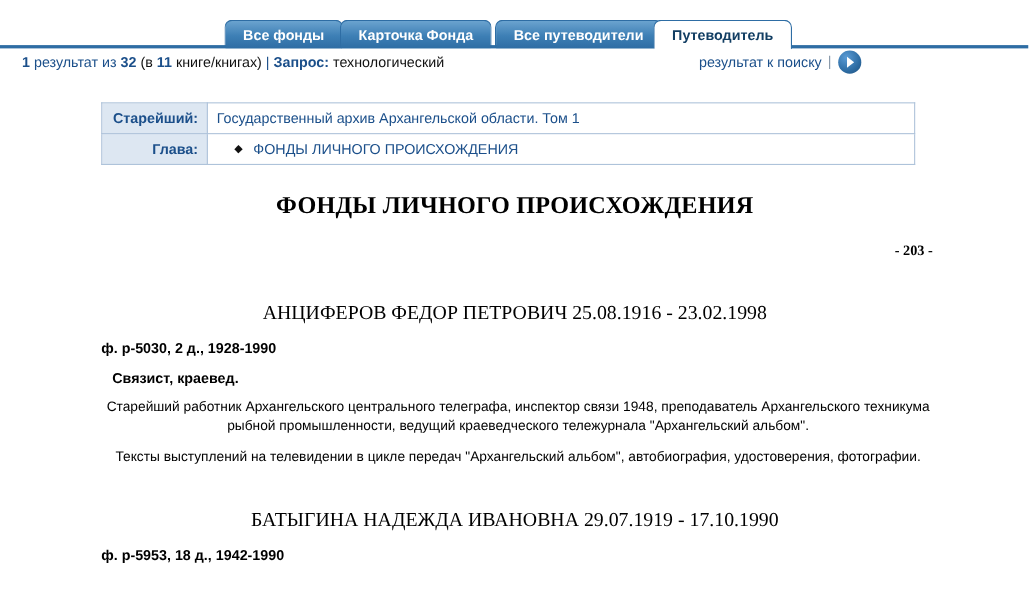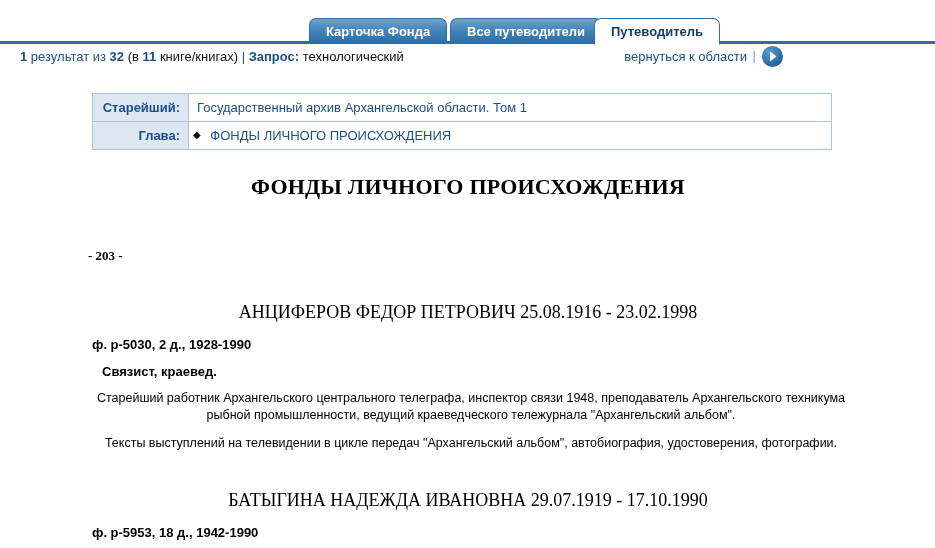--- a/index.html
+++ b/index.html
@@ -121,21 +121,21 @@
     background: #dde7f2;
     color: #1b4f8a;
     font-weight: bold;
     text-align: right;
     white-space: nowrap;
   }
   .infotable td.value {
     color: #1b4f8a;
   }
   .infotable td.value a { color:#1b4f8a; text-decoration:none; cursor:pointer; }
-  .chapter-row .value { padding-left: 4px; }
+  .chapter-row .value { padding-left: 24px; }
   .bullet {
     display: inline-block;
     color: #111;
     font-size: 10px;
     margin-right: 6px;
     vertical-align: 2px;
   }
 
   
   .doc {
@@ -149,22 +149,22 @@
     font-size: 22px;
     font-weight: bold;
     text-align: center;
     letter-spacing: 0.2px;
     margin-top: 6px;
   }
   .page-number {
     font-family: "Liberation Serif", serif;
     font-size: 13px;
     font-weight: bold;
-    text-align: left;
-    margin-top: 48px;
+    text-align: right;
+    margin-top: 20px;
   }
   .entry-title {
     font-family: "Liberation Serif", serif;
     font-size: 18px;
     font-weight: normal;
     text-align: center;
     margin-top: 38px;
   }
   .entry-fund {
     font-size: 13px;
@@ -186,38 +186,39 @@
     text-align: center;
   }
 </style>
 </head>
 <body>
 
 <div id="page">
 
   <div class="tabbar">
     <div class="tabbar-underline"></div>
+    <div class="tab" id="tab0">Все фонды</div>
     <div class="tab" id="tab1">Карточка Фонда</div>
     <div class="tab" id="tab2">Все путеводители</div>
     <div class="tab active" id="tab3">Путеводитель</div>
   </div>
 
   <div class="resultbar">
     <div class="left">
       <span class="blue-b">1</span>
       <span class="blue">результат из</span>
       <span class="blue-b">32</span>
       <span class="plain">(в</span>
       <span class="blue-b">11</span>
       <span class="plain">книге/книгах)</span>
       <span class="blue">|</span>
       <span class="blue-b">Запрос:</span>
       <span class="plain">технологический</span>
     </div>
-    <a class="backsearch">вернуться к области</a>
+    <a class="backsearch">результат к поиску</a>
     <span class="sep-pipe">|</span>
     <div class="arrow-btn">
       <svg width="21" height="21" viewBox="0 0 21 21" aria-hidden="true">
         <polygon points="8,5.5 14.5,10.5 8,15.5" fill="#ffffff"></polygon>
       </svg>
     </div>
   </div>
 
   <table class="infotable">
     <tbody>

